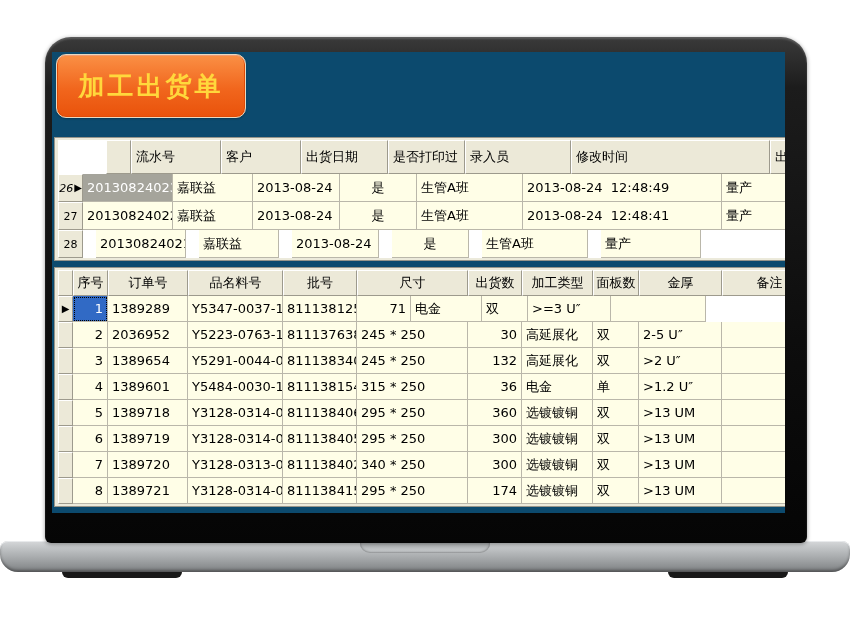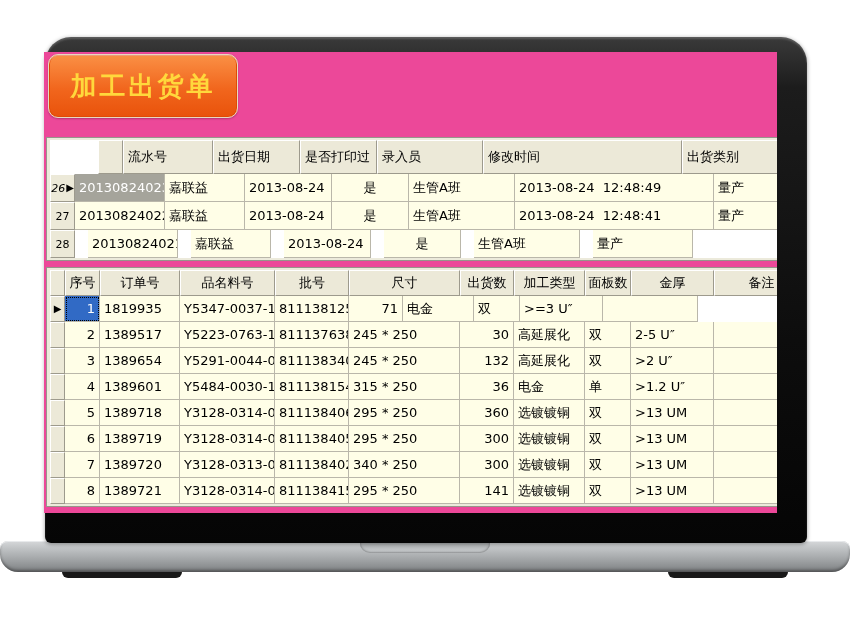--- a/index.html
+++ b/index.html
@@ -17,22 +17,22 @@
   .laptop-notch{position:absolute;left:360px;top:0;width:130px;height:12px;
     background:linear-gradient(180deg,#a9acae,#c9ccce);
     border-radius:0 0 10px 10px;
     box-shadow:inset 0 -1px 2px rgba(0,0,0,.3), inset 0 1px 1px rgba(0,0,0,.25);}
   .laptop-screen{position:absolute;left:45px;top:37px;width:762px;height:506px;z-index:2;
     background:linear-gradient(180deg,#3a3a3a 0%,#1c1c1c 10%,#0d0d0d 60%,#050505 100%);
     border-radius:26px 26px 6px 6px;
     box-shadow:inset 0 2px 2px rgba(255,255,255,.18), 0 1px 4px rgba(0,0,0,.4);}
 
   
-  .screen-content{position:absolute;left:44px;top:52px;width:733px;height:461px;z-index:3;
-    background:#ec4899;overflow:hidden;}
+  .screen-content{position:absolute;left:52px;top:52px;width:733px;height:461px;z-index:3;
+    background:#0c4a6e;overflow:hidden;}
 
   .title-btn{position:absolute;left:4px;top:2px;width:190px;height:64px;cursor:pointer;
     background:linear-gradient(180deg,var(--button-bg-top,#fa9045) 0%,#f1661d 55%,var(--button-bg-bottom,#e9520b) 100%);
     border:1px solid #e8d9c0;border-radius:10px;
     box-shadow:inset 0 1px 0 rgba(255,255,255,.45), inset 0 0 0 1px #e04a05, 0 1px 2px rgba(0,0,0,.25);
     color:var(--button-text,#ffd83c);font-size:26px;font-weight:bold;letter-spacing:3px;
     font-family:"DejaVu Sans","Liberation Sans",sans-serif;}
 
   .grid-table{position:absolute;background:#fff;overflow:hidden;
     border-left:3px solid #eceadb;border-top:2px solid #eceadb;border-bottom:2px solid #eceadb;
@@ -69,20 +69,21 @@
   </div>
   <div class="laptop-screen"></div>
 
   <div class="screen-content">
     <button class="title-btn">加工出货单</button>
 
     <div class="grid-table master-table" id="master-table">
         <div class="trow" style="height: 34px; margin-left: 48px;">
           <div class="hcell selcol" style="width: 25px; justify-content: center;"></div>
           <div class="hcell" style="width: 90px; justify-content: flex-start;">流水号</div>
+          <div class="hcell" style="width: 80px; justify-content: flex-start;">客户</div>
           <div class="hcell" style="width: 87px; justify-content: flex-start;">出货日期</div>
           <div class="hcell" style="width: 77px; justify-content: flex-start;">是否打印过</div>
           <div class="hcell" style="width: 106px; justify-content: flex-start;">录入员</div>
           <div class="hcell" style="width: 199px; justify-content: flex-start;">修改时间</div>
           <div class="hcell" style="width: 100px; justify-content: flex-start;">出货类别</div>
         </div>
         <div class="trow" style="height: 28px;">
           <div class="hcell selcol" style="width: 25px; justify-content: center; font-style: italic;"><span class="inner"><span class="rownum">26</span><span class="cur-arrow">▶</span></span></div>
           <div class="dcell sel-gray" style="width: 90px; justify-content: flex-start;">20130824023</div>
           <div class="dcell" style="width: 80px; justify-content: flex-start;">嘉联益</div>
@@ -123,33 +124,33 @@
           <div class="hcell" style="width: 111px; justify-content: center;">尺寸</div>
           <div class="hcell" style="width: 54px; justify-content: center;">出货数</div>
           <div class="hcell" style="width: 71px; justify-content: center;">加工类型</div>
           <div class="hcell" style="width: 46px; justify-content: center;">面板数</div>
           <div class="hcell" style="width: 83px; justify-content: center;">金厚</div>
           <div class="hcell" style="width: 95px; justify-content: center;">备注</div>
         </div>
         <div class="trow" style="height: 26px;">
           <div class="hcell selcol" style="width: 15px; justify-content: center;"><span class="inner"><span class="cur-arrow">▶</span></span></div>
           <div class="dcell sel-blue" style="width: 35px; justify-content: flex-end;">1</div>
-          <div class="dcell" style="width: 80px; justify-content: flex-start;">1819935</div>
+          <div class="dcell" style="width: 80px; justify-content: flex-start;">1389289</div>
           <div class="dcell" style="width: 95px; justify-content: flex-start;">Y5347-0037-100</div>
           <div class="dcell" style="width: 74px; justify-content: flex-start;">8111381256.</div>
           <div class="dcell" style="width: 54px; justify-content: flex-end;">71</div>
           <div class="dcell" style="width: 71px; justify-content: flex-start;">电金</div>
           <div class="dcell" style="width: 46px; justify-content: flex-start;">双</div>
           <div class="dcell" style="width: 83px; justify-content: flex-start;">&gt;=3 U″</div>
           <div class="dcell" style="width: 95px; justify-content: flex-start;"></div>
         </div>
         <div class="trow" style="height: 26px;">
           <div class="hcell selcol" style="width: 15px; justify-content: center;"><span class="inner"></span></div>
           <div class="dcell" style="width: 35px; justify-content: flex-end;">2</div>
-          <div class="dcell" style="width: 80px; justify-content: flex-start;">1389517</div>
+          <div class="dcell" style="width: 80px; justify-content: flex-start;">2036952</div>
           <div class="dcell" style="width: 95px; justify-content: flex-start;">Y5223-0763-100</div>
           <div class="dcell" style="width: 74px; justify-content: flex-start;">8111376383</div>
           <div class="dcell" style="width: 111px; justify-content: flex-start;">245 * 250</div>
           <div class="dcell" style="width: 54px; justify-content: flex-end;">30</div>
           <div class="dcell" style="width: 71px; justify-content: flex-start;">高延展化</div>
           <div class="dcell" style="width: 46px; justify-content: flex-start;">双</div>
           <div class="dcell" style="width: 83px; justify-content: flex-start;">2-5 U″</div>
           <div class="dcell" style="width: 95px; justify-content: flex-start;"></div>
         </div>
         <div class="trow" style="height: 26px;">
@@ -217,21 +218,21 @@
           <div class="dcell" style="width: 83px; justify-content: flex-start;">&gt;13 UM</div>
           <div class="dcell" style="width: 95px; justify-content: flex-start;"></div>
         </div>
         <div class="trow" style="height: 26px;">
           <div class="hcell selcol" style="width: 15px; justify-content: center;"><span class="inner"></span></div>
           <div class="dcell" style="width: 35px; justify-content: flex-end;">8</div>
           <div class="dcell" style="width: 80px; justify-content: flex-start;">1389721</div>
           <div class="dcell" style="width: 95px; justify-content: flex-start;">Y3128-0314-000</div>
           <div class="dcell" style="width: 74px; justify-content: flex-start;">8111384150</div>
           <div class="dcell" style="width: 111px; justify-content: flex-start;">295 * 250</div>
-          <div class="dcell" style="width: 54px; justify-content: flex-end;">141</div>
+          <div class="dcell" style="width: 54px; justify-content: flex-end;">174</div>
           <div class="dcell" style="width: 71px; justify-content: flex-start;">选镀镀铜</div>
           <div class="dcell" style="width: 46px; justify-content: flex-start;">双</div>
           <div class="dcell" style="width: 83px; justify-content: flex-start;">&gt;13 UM</div>
           <div class="dcell" style="width: 95px; justify-content: flex-start;"></div>
         </div>
       </div>
   </div>
 </div>
 
 </body></html>

